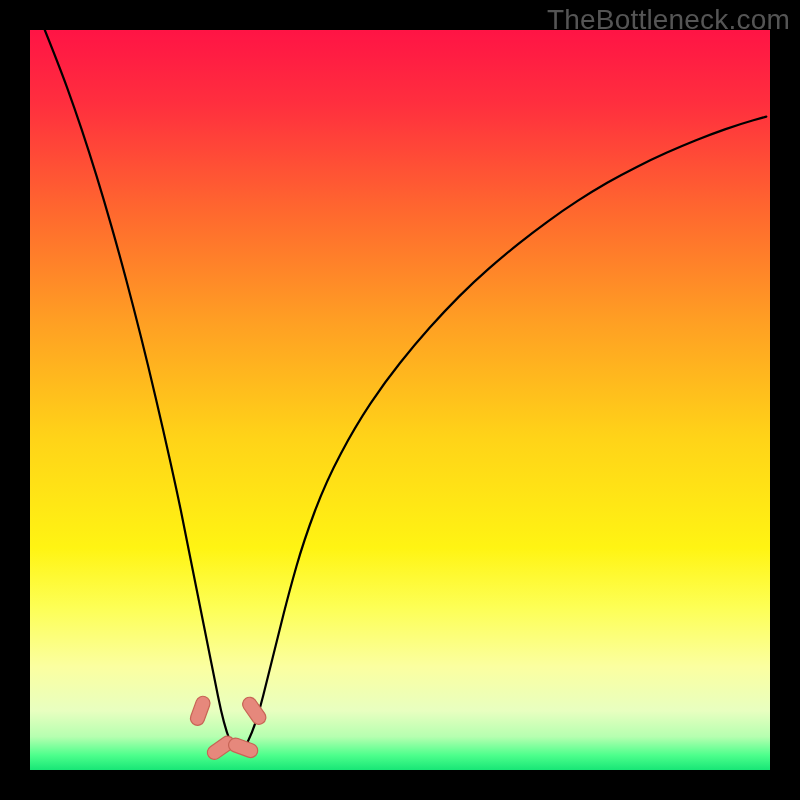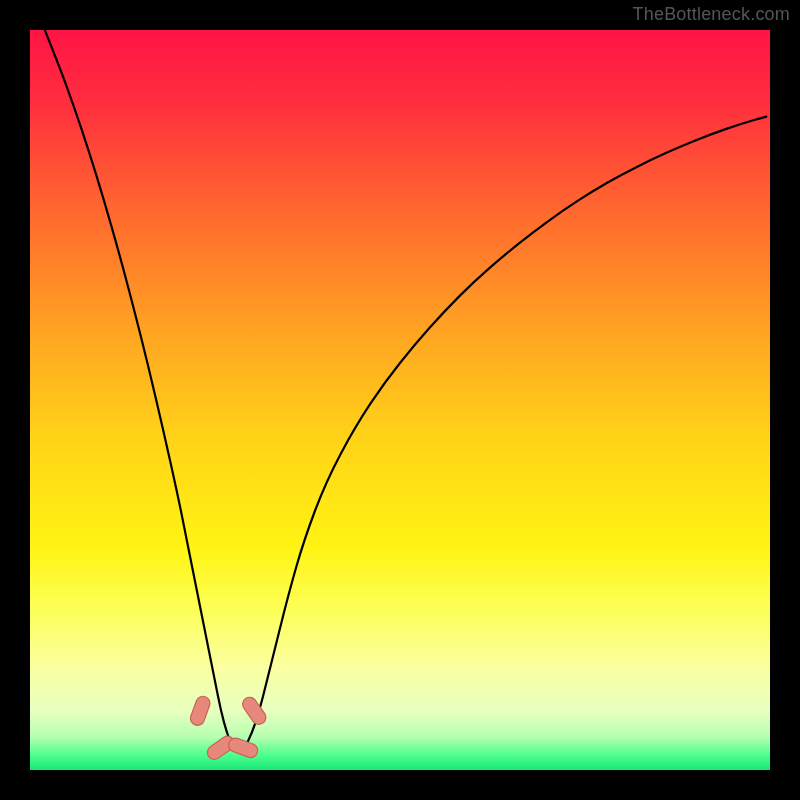--- a/index.html
+++ b/index.html
@@ -24,21 +24,21 @@
     left: 30px;
     width: 740px;
     height: 740px;
     overflow: hidden;
   }
   .watermark {
     position: absolute;
     top: 4px;
     right: 10px;
     color: #555;
-    font-size: 18px;
+    font-size: 28px;
     font-weight: 500;
     font-family: Arial, sans-serif;
     letter-spacing: 0.2px;
   }
   svg { display:block; }
   .marker {
     fill: #e6887c;
     stroke: #c76455;
     stroke-width: 1.2;
   }

